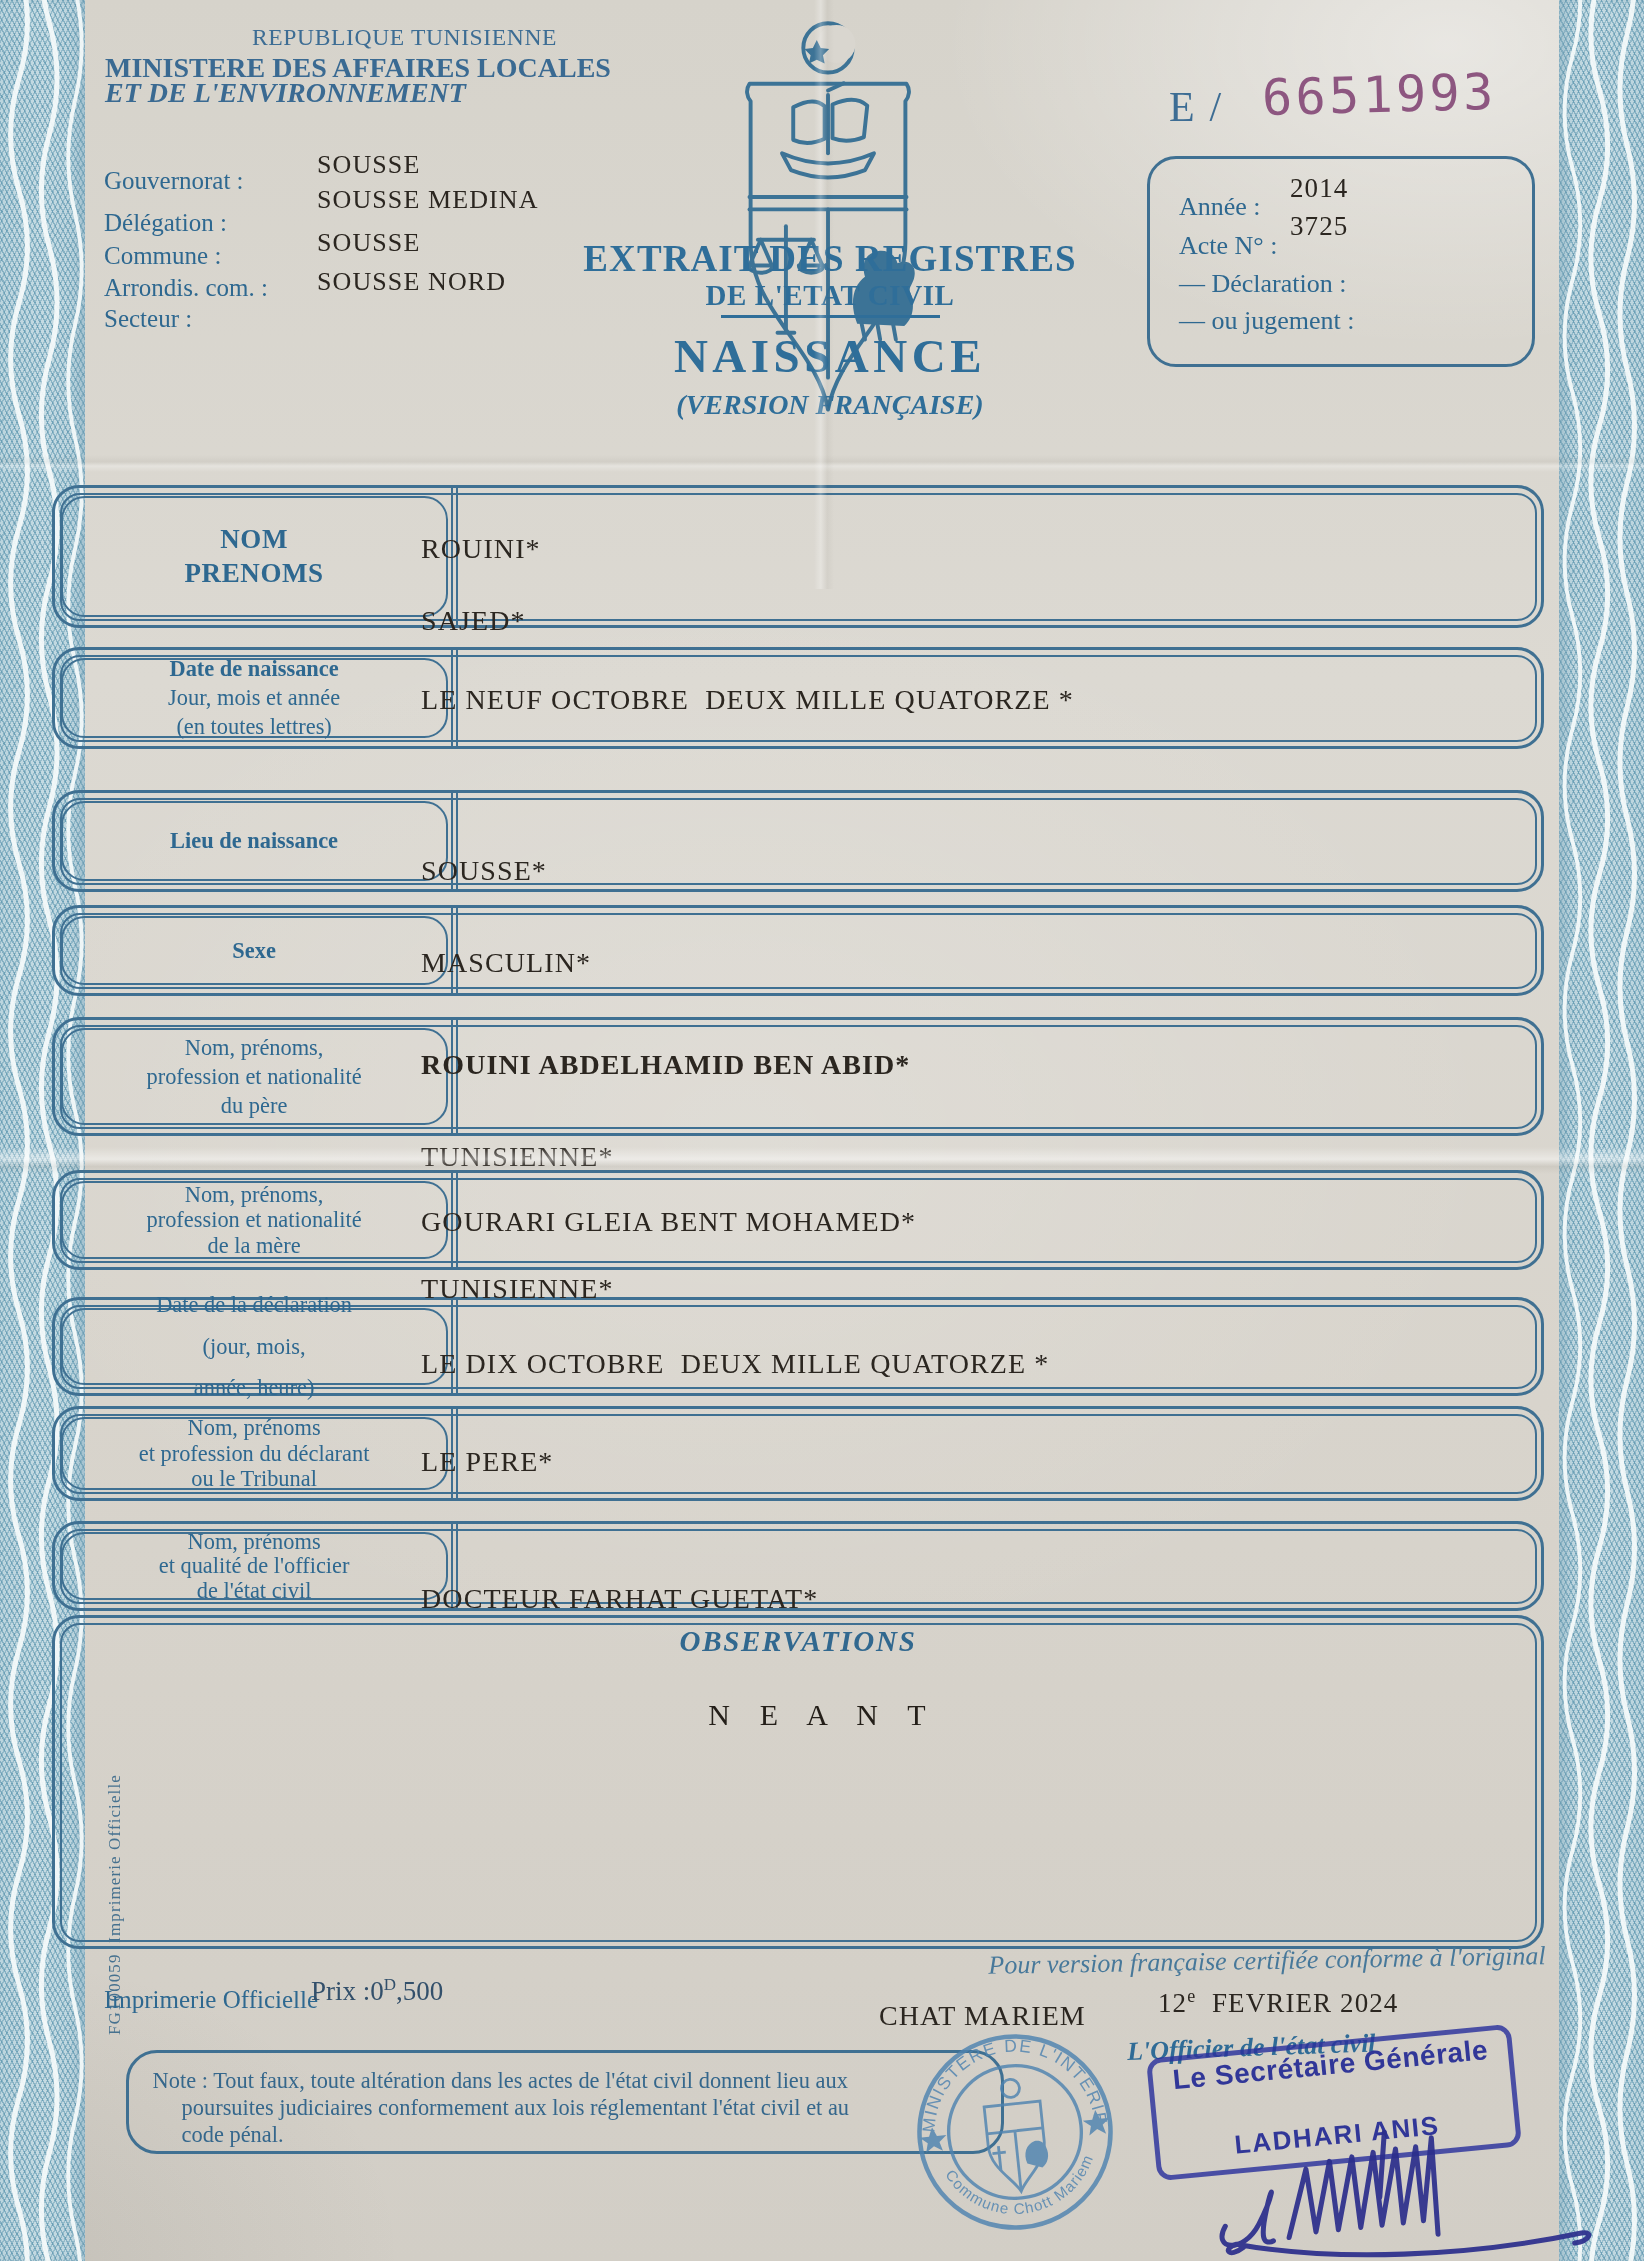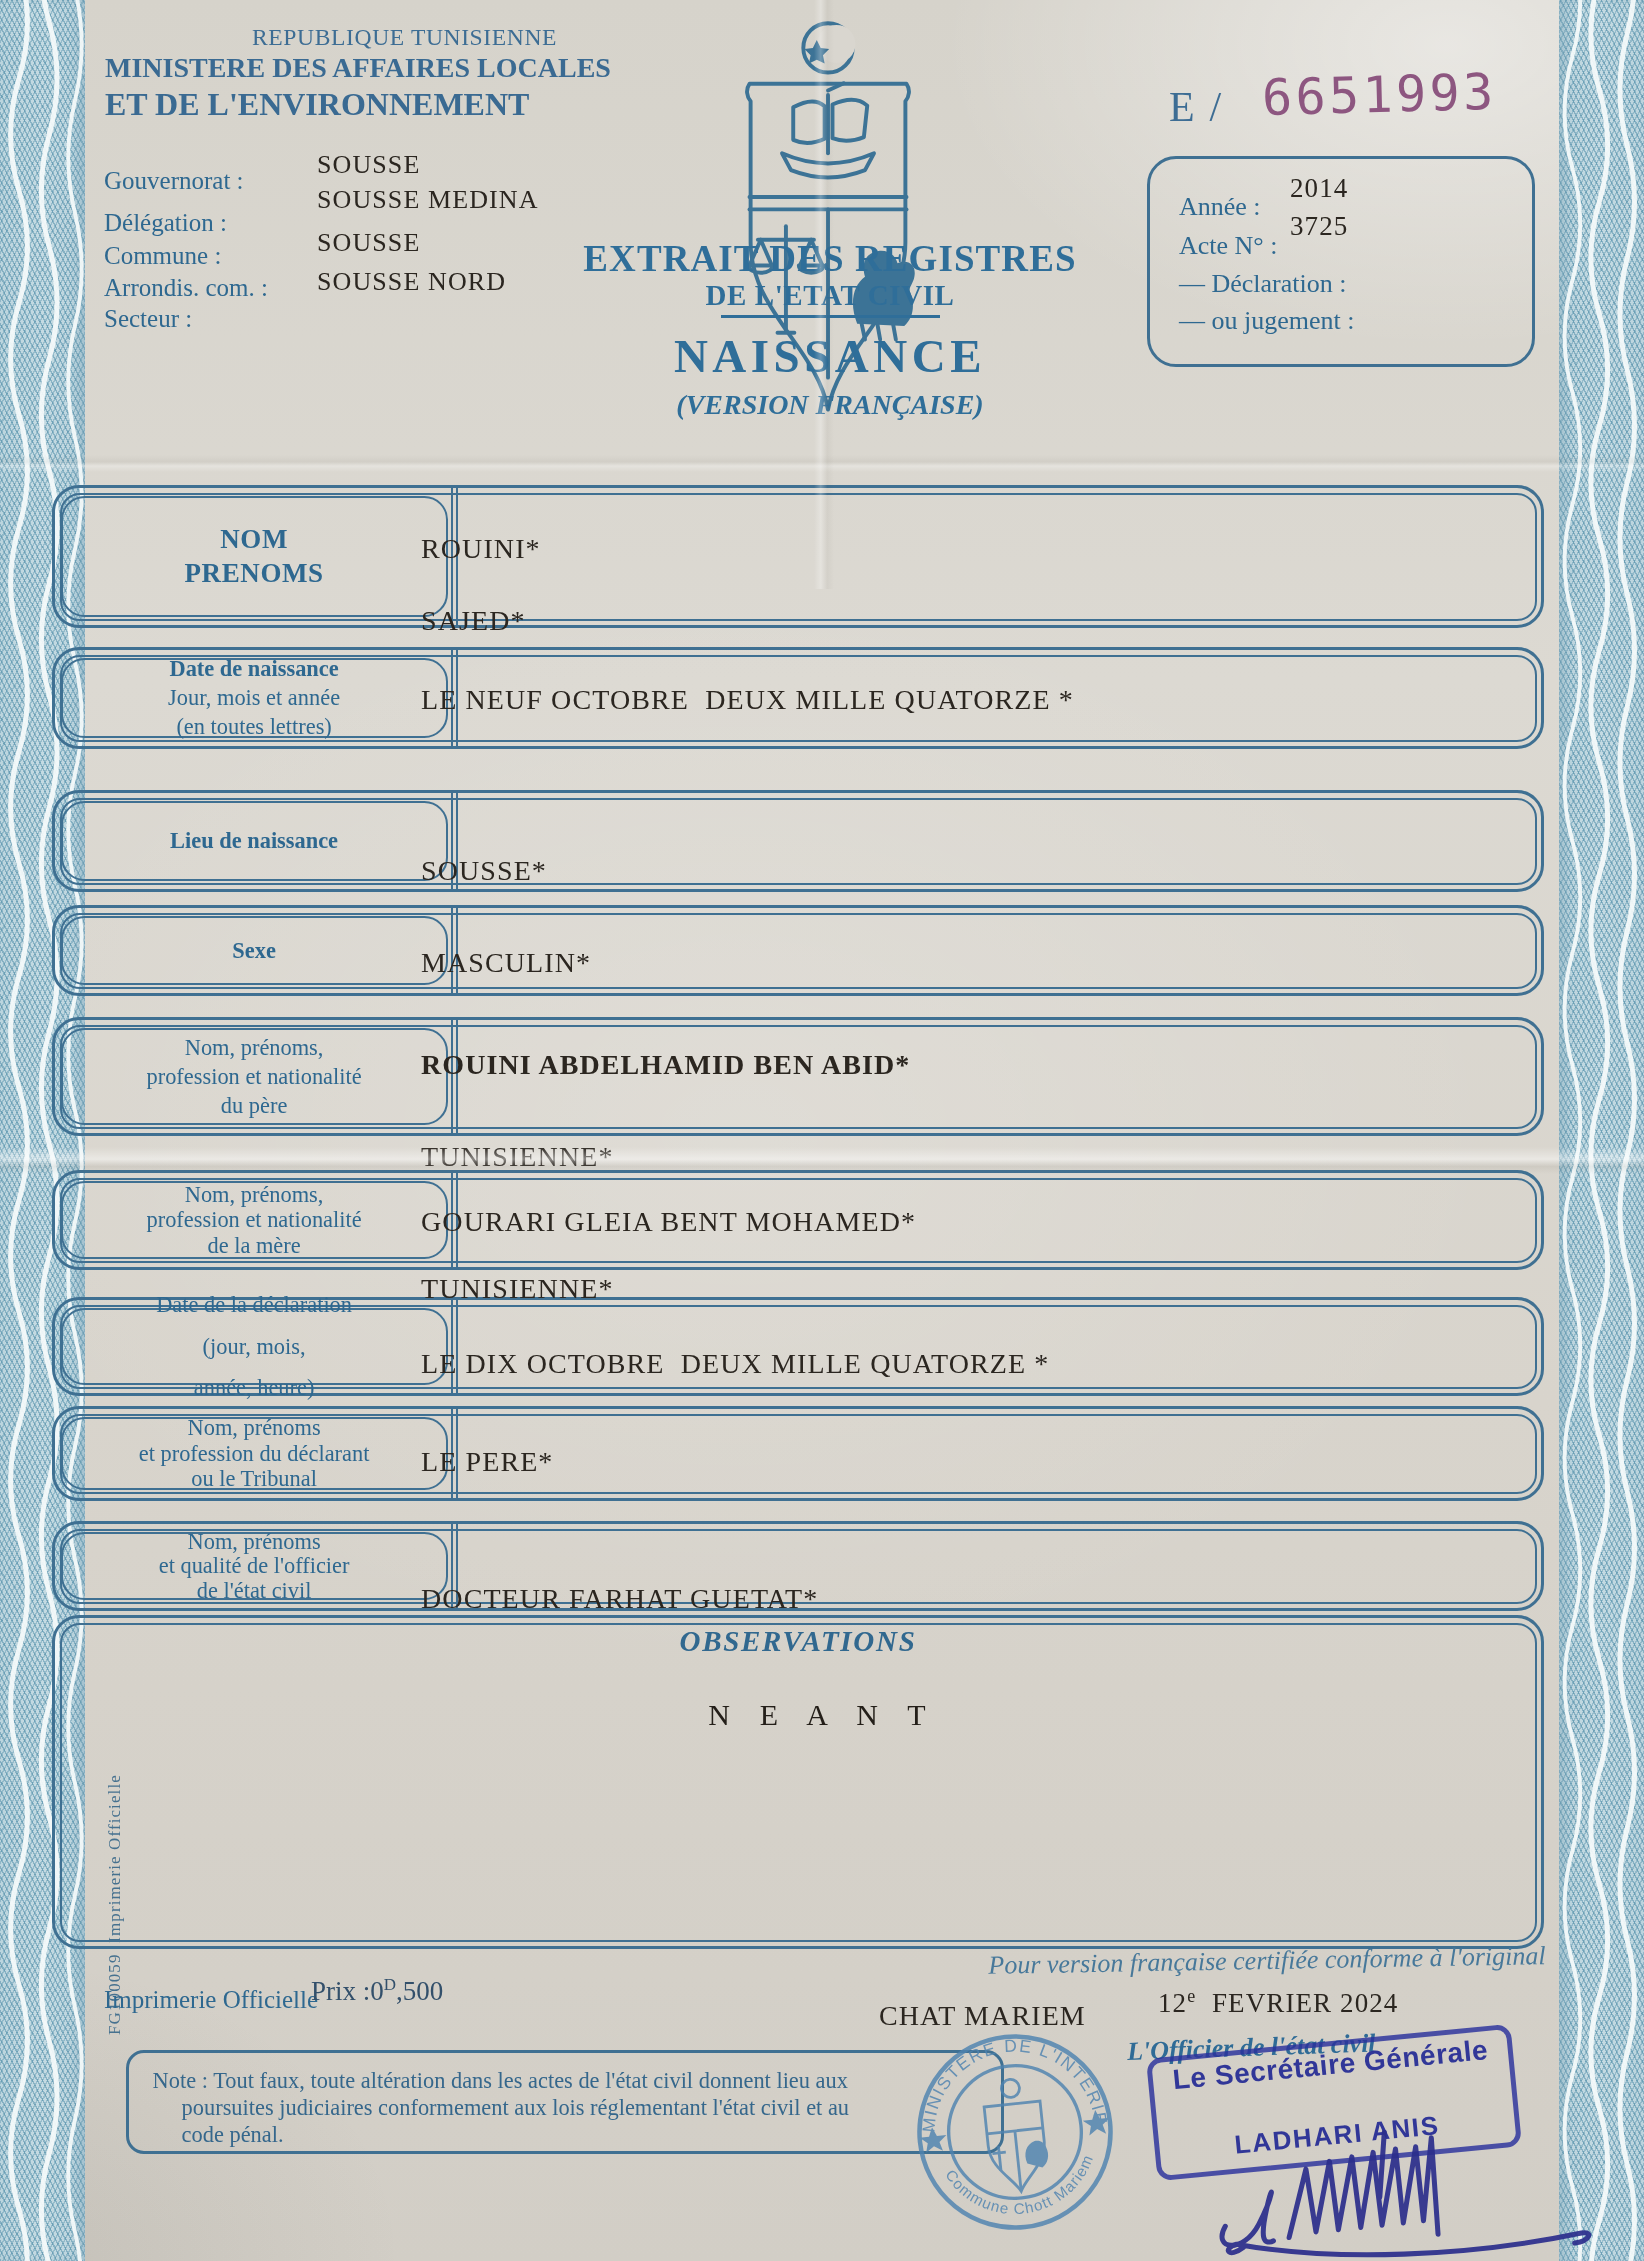--- a/index.html
+++ b/index.html
@@ -57,21 +57,21 @@
     border:3.4px solid var(--ink);border-radius:27px;}
   .obsbox::before{content:"";position:absolute;inset:4.5px;border:2.8px solid var(--ink);border-radius:20px;}
   .obstitle{position:absolute;left:52px;top:1625px;width:1492px;text-align:center;
     font-style:italic;font-weight:bold;font-size:29px;letter-spacing:1.7px;color:#31688f;z-index:4;}
   .neant{position:absolute;left:542px;top:1698px;width:561px;text-align:center;
     font-size:30px;font-weight:normal;letter-spacing:11.2px;color:#241f19;z-index:4;}
   
   .cert{position:absolute;left:953px;top:1946px;width:628px;text-align:center;
     font-style:italic;font-size:26px;color:#47789a;transform:rotate(-1deg);}
   .notebox{position:absolute;left:126px;top:2050px;width:878px;height:104px;
-    border:3.4px solid var(--ink);border-radius:18px;padding:13.5px 17px 0 23.6px;}
+    border:3.4px solid var(--ink);border-radius:31px;padding:13.5px 17px 0 23.6px;}
   .notebox div{font-size:22.4px;line-height:1.22;color:#35678c;white-space:pre;}
   .notebox div.ind{padding-left:29px;}
   .officier{position:absolute;left:1127px;top:2031px;width:348px;font-style:italic;font-weight:bold;
     font-size:26px;color:#2f6b96;transform:rotate(-2deg);z-index:5;}
   
   .roundstamp{position:absolute;left:897px;top:2014px;width:236px;height:236px;z-index:6;transform:rotate(-6deg);}
   .rectstamp{position:absolute;left:1151px;top:2041px;width:366px;height:123px;z-index:7;
     border:5px solid rgba(43,49,156,.82);border-radius:14.6px;transform:rotate(-5.5deg);
     display:flex;flex-direction:column;align-items:center;justify-content:space-between;
     padding:3.4px 4.5px 7.9px;color:rgba(40,46,150,.95);
@@ -112,21 +112,21 @@
       <g fill="none" stroke="rgba(246,251,251,.92)" stroke-width="9">
         <path d="M24,-100 q28,100 0,200 t0,200 t0,200 t0,200 t0,200 t0,200 t0,200 t0,200 t0,200 t0,200 t0,200 t0,200 t0,200 t0,200 t0,200 t0,200 t0,200 t0,200 t0,200 t0,200 t0,200" stroke-width="7"></path>
         <path d="M72,-40 q-30,100 0,200 t0,200 t0,200 t0,200 t0,200 t0,200 t0,200 t0,200 t0,200 t0,200 t0,200 t0,200 t0,200 t0,200 t0,200 t0,200 t0,200 t0,200 t0,200 t0,200 t0,200"></path>
         <path d="M122,-140 q26,100 0,200 t0,200 t0,200 t0,200 t0,200 t0,200 t0,200 t0,200 t0,200 t0,200 t0,200 t0,200 t0,200 t0,200 t0,200 t0,200 t0,200 t0,200 t0,200 t0,200 t0,200"></path>
       </g>
     </svg>
   </div>
 
   <div class="t hdr" style="left:252px;top:23.6px;font-size:23.6px;letter-spacing:0.6px;font-weight:normal;color:#3d6d94;">REPUBLIQUE TUNISIENNE</div>
   <div class="t hdr" style="left:105px;top:52px;font-size:28px;">MINISTERE DES AFFAIRES LOCALES</div>
-  <div class="t hdr" style="left:105px;top:86px;font-size:32px;">ET DE L'ENVIRONNEMENT</div>
+  <div class="t hdr" style="left:105px;top:77px;font-size:28px;font-style:italic;">ET DE L'ENVIRONNEMENT</div>
 
   <div>
     <div class="t lbl" style="left:104px;top:167px;font-size:25px;">Gouvernorat :</div>
     <div class="t typed" style="left:317px;top:150px;font-size:26px;">SOUSSE</div>
     <div class="t lbl" style="left:104px;top:209px;font-size:25px;">Délégation :</div>
     <div class="t typed" style="left:317px;top:185px;font-size:26px;">SOUSSE MEDINA</div>
     <div class="t lbl" style="left:104px;top:242px;font-size:25px;text-align:right;">Commune :</div>
     <div class="t typed" style="left:317px;top:228px;font-size:26px;">SOUSSE</div>
     <div class="t lbl" style="left:104px;top:274px;font-size:25px;">Arrondis. com. :</div>
     <div class="t typed" style="left:317px;top:267px;font-size:26px;">SOUSSE NORD</div>

